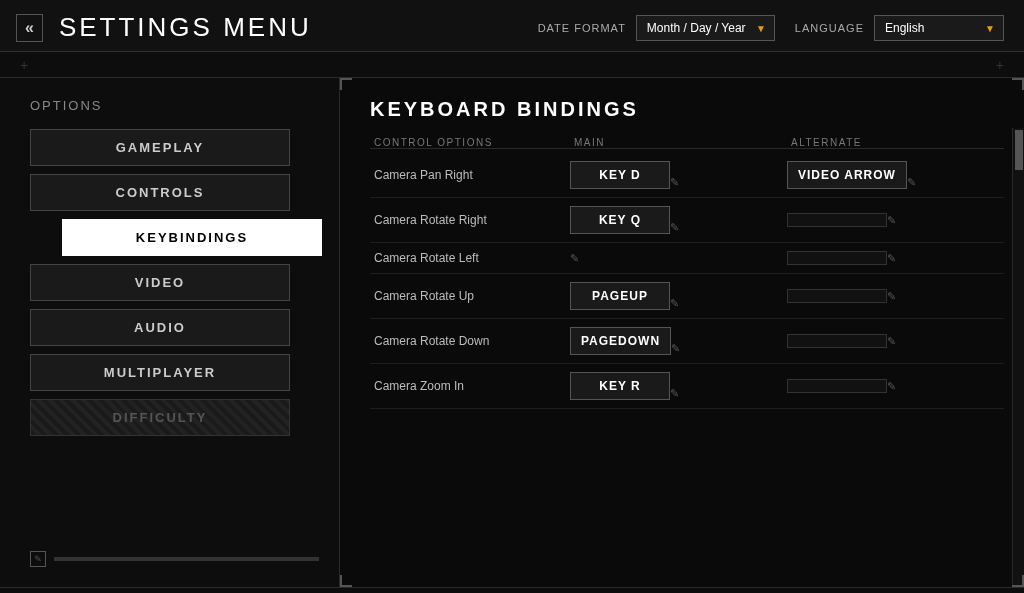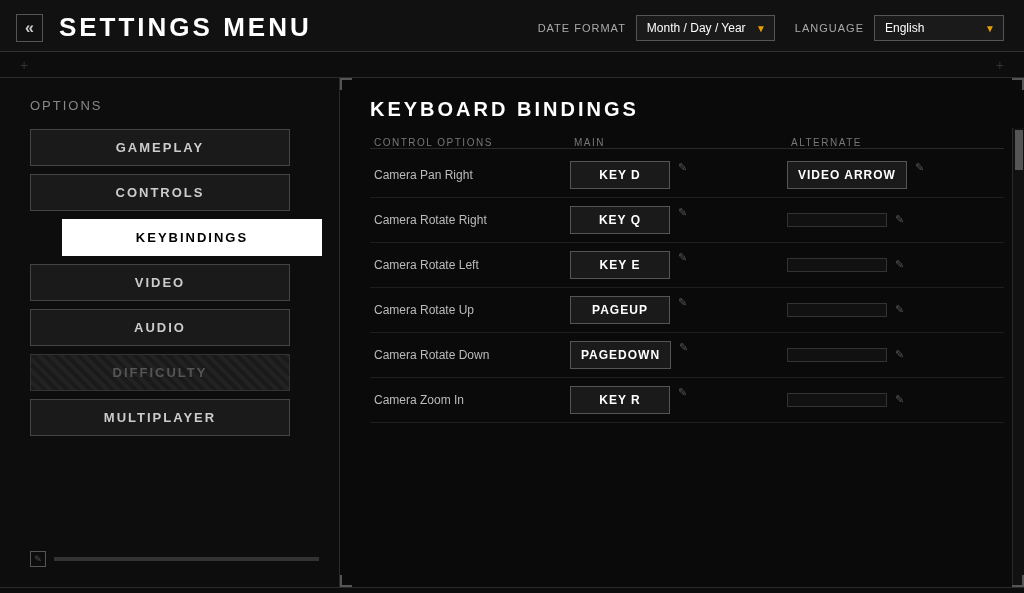--- a/index.html
+++ b/index.html
@@ -39,21 +39,21 @@
       background: transparent;
       padding: 4px 8px;
       font-size: 16px;
       cursor: pointer;
       margin-right: 16px;
       font-weight: bold;
     }
 
     .settings-title {
       font-size: 26px;
-      font-weight: bold;
+      font-weight: normal;
       color: #fff;
       letter-spacing: 3px;
       text-transform: uppercase;
     }
 
     .header-controls {
       display: flex;
       align-items: center;
       gap: 20px;
       margin-left: auto;
@@ -258,22 +258,22 @@
     }
 
     .binding-name {
       font-size: 12px;
       color: #bbb;
       padding-left: 4px;
     }
 
     .binding-key-cell {
       display: flex;
-      align-items: flex-start;
-      gap: 8px;
+      align-items: flex-end;
+      gap: 0;
     }
 
     .key-btn {
       background: #1a1a1a;
       border: 1px solid #555;
       color: #fff;
       font-size: 12px;
       font-weight: bold;
       letter-spacing: 1px;
       padding: 6px 10px;
@@ -391,22 +391,22 @@
 <div class="main-content">
 
   <div class="sidebar">
     <div class="sidebar-title">OPTIONS</div>
 
     <button class="menu-btn">GAMEPLAY</button>
     <button class="menu-btn">CONTROLS</button>
     <button class="menu-btn active">KEYBINDINGS</button>
     <button class="menu-btn">VIDEO</button>
     <button class="menu-btn">AUDIO</button>
+    <button class="menu-btn">MULTIPLAYER</button>
     <button class="menu-btn disabled">DIFFICULTY</button>
-    <button class="menu-btn">MULTIPLAYER</button>
 
     <div class="sidebar-bottom">
       <div class="edit-icon-row">
         <div class="edit-icon">✎</div>
         <div class="progress-bar-bg"></div>
       </div>
     </div>
   </div>
 
   <div class="content">
@@ -440,21 +440,20 @@
         </div>
         <div class="binding-key-cell">
           <button class="key-btn empty"></button>
           <span class="edit-pencil">✎</span>
         </div>
       </div>
 
       <div class="binding-row">
         <span class="binding-name">Camera Rotate Left</span>
         <div class="binding-key-cell">
-          <button class="key-btn">KEY E</button>
           <span class="edit-pencil">✎</span>
         </div>
         <div class="binding-key-cell">
           <button class="key-btn empty"></button>
           <span class="edit-pencil">✎</span>
         </div>
       </div>
 
       <div class="binding-row">
         <span class="binding-name">Camera Rotate Up</span>

